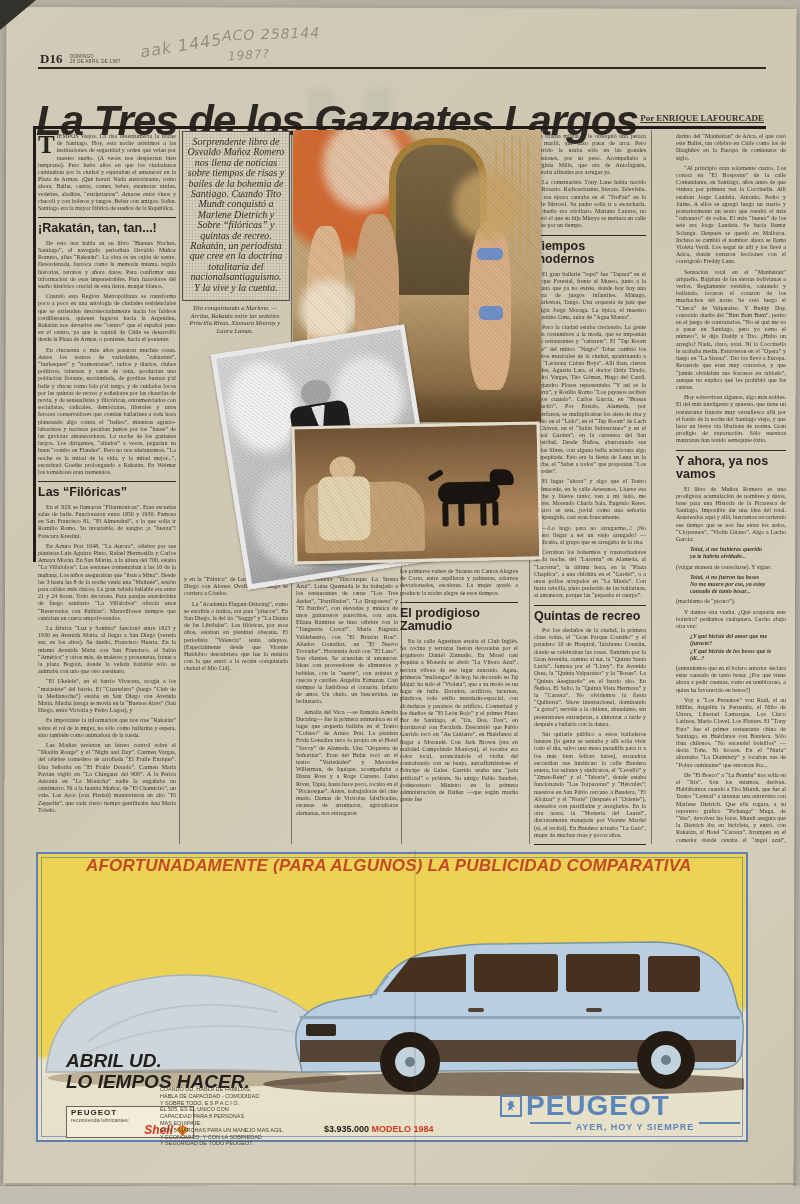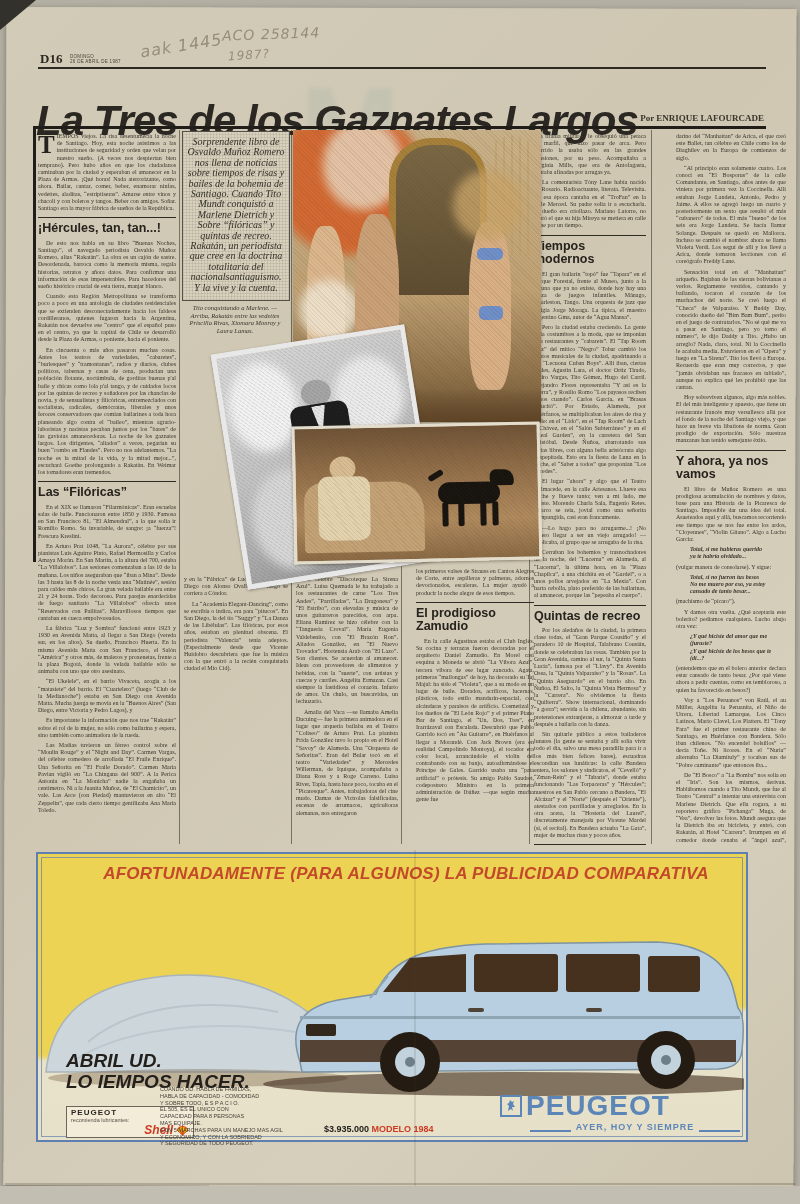--- a/index.html
+++ b/index.html
@@ -21,21 +21,21 @@
   
   .pagecode{position:absolute;left:40px;top:52px;font:bold 13px/13px "Liberation Serif",serif;color:#2c2822;}
   .dateline{position:absolute;left:70px;top:54px;font:4.5px/5px "Liberation Sans",sans-serif;
             color:#4a443a;text-transform:uppercase;letter-spacing:.3px;}
   .head-rule{position:absolute;left:38px;top:67px;width:728px;height:2px;background:#2c2822;}
   .headline{position:absolute;left:36px;top:70px;width:720px;
             font:italic 700 42px/46px "Liberation Sans",sans-serif;
             letter-spacing:-1px;color:#2b2722;}
   .ghost{position:absolute;left:300px;top:60px;font:bold 120px "Liberation Sans",sans-serif;
          color:rgba(100,150,160,.10);filter:blur(2px);pointer-events:none;}
-  .byline{position:absolute;right:36px;top:113px;font:bold 9px/10px "Liberation Serif",serif;color:#3a352c;}
+  .byline{position:absolute;right:36px;top:113px;font:bold 9px/10px "Liberation Serif",serif;color:#3a352c;text-decoration:underline;}
   
   .art-toprule{position:absolute;left:36px;top:126px;width:730px;height:3px;background:#211d18;}
   .art-leftrule{position:absolute;left:33px;top:126px;width:3px;height:436px;background:#211d18;}
   .vrule{position:absolute;width:1px;background:rgba(45,40,30,.55);}
   
   .col{position:absolute;overflow:hidden;color:#3a352c;
        font:6px/7.2px "Liberation Serif",serif;text-align:justify;}
   .col p{margin:0 0 3px;text-indent:8px;}
   .col p.noind{text-indent:0;}
   .sechead{font:bold 12.5px/13.5px "Liberation Sans",sans-serif;color:#26221d;
@@ -74,39 +74,39 @@
   .dog .leg{position:absolute;width:6px;height:24px;background:#17130f;bottom:-4px;border-radius:2px;}
   .dog .tail{position:absolute;left:4px;top:8px;width:16px;height:6px;background:#17130f;border-radius:4px;transform:rotate(-30deg);}
   .ph-bw{left:228px;top:338px;width:196px;height:238px;transform:rotate(-9deg);
       background:linear-gradient(160deg,#d8d6cf 0%,#c4c2ba 45%,#8f8d85 100%);
       border:5px solid #ece8dc;box-sizing:border-box;filter:grayscale(1);}
   
   .ad{position:absolute;left:36px;top:852px;width:712px;height:290px;box-sizing:border-box;
       border:2px solid #5d7fb2;
       background:linear-gradient(176deg,#ecd354 0%,#ecd354 60%,#e9e2ca 62%,#e7e0c8 100%);}
   .ad::before{content:"";position:absolute;inset:3px;border:1px solid rgba(93,127,178,.7);pointer-events:none;}
-  .ad-head{position:absolute;left:48px;top:10px;width:640px;
-      font:italic 700 17px/20px "Liberation Sans",sans-serif;color:#c3492a;letter-spacing:.2px;text-align:center;}
+  .ad-head{position:absolute;left:48px;top:2px;width:640px;
+      font:italic 700 17px/20px "Liberation Sans",sans-serif;color:#c3492a;letter-spacing:.2px;}
   .ad-cta{position:absolute;left:28px;top:196px;font:italic 700 19px/21px "Liberation Sans",sans-serif;color:#23201c;}
   .ad-compare{font:italic 700 21px/23px "Liberation Sans",sans-serif;color:#d4552a;}
   .shellbox{position:absolute;left:28px;top:252px;width:128px;height:32px;background:#f2ecd9;
       border:1.5px solid #6b655a;box-sizing:border-box;padding:2px 4px;}
   .shellbox .brand{font:bold 8px/8px "Liberation Sans",sans-serif;letter-spacing:1px;color:#2a2621;}
   .shellbox .sub{font:5.5px/6px "Liberation Sans",sans-serif;color:#5a5347;}
   .shellrow{display:flex;align-items:center;gap:3px;justify-content:flex-end;margin-top:1px;}
   .shellword{font:italic 700 12px/12px "Liberation Sans",sans-serif;color:#d03a20;}
   .ad-copy{position:absolute;left:122px;top:232px;width:150px;
       font:5.5px/6.8px "Liberation Sans",sans-serif;color:#45403a;text-transform:uppercase;white-space:pre-line;}
   .ad-price{position:absolute;left:286px;top:270px;font:700 9px/10px "Liberation Sans",sans-serif;color:#23201c;}
   .ad-model{color:#cc3a22;}
   .plogo{position:absolute;left:462px;top:238px;display:flex;align-items:flex-start;gap:4px;}
   .lionbox{width:22px;height:22px;border:2px solid #5d86b8;box-sizing:border-box;display:flex;
       align-items:center;justify-content:center;margin-top:3px;}
   .pword{font:700 28px/28px "Liberation Sans",sans-serif;color:#5d86b8;letter-spacing:1px;}
-  .ptag{position:absolute;left:492px;top:268px;width:210px;display:flex;align-items:flex-end;gap:5px;
+  .ptag{position:absolute;left:492px;top:268px;width:210px;display:flex;align-items:flex-start;gap:5px;
       font:700 9px/10px "Liberation Sans",sans-serif;color:#5d86b8;letter-spacing:1px;}
   .ptag::before,.ptag::after{content:"";flex:1;height:2px;background:#5d86b8;}
   .fold{position:absolute;left:414px;top:850px;width:2px;height:336px;background:rgba(70,60,40,.12);}
   .crease{position:absolute;left:5px;top:1183px;width:790px;height:2px;background:rgba(70,60,40,.25);}
 </style>
 </head>
 <body>
 
 <div class="paper"></div>
 <div class="corner-mark"></div>
@@ -128,21 +128,21 @@
 <div class="art-toprule"></div>
 <div class="art-leftrule"></div>
 <div class="vrule" style="left:179px;top:130px;height:714px;"></div>
 <div class="vrule" style="left:291px;top:130px;height:714px;"></div>
 <div class="vrule" style="left:401px;top:566px;height:278px;"></div>
 <div class="vrule" style="left:529px;top:130px;height:714px;"></div>
 <div class="vrule" style="left:651px;top:130px;height:714px;"></div>
 
 <div class="col" style="left:38px;top:133px;width:138px;height:712px;">
   <p class="noind"><span class="dropcap">T</span><span>IEMPOS viejos. La risa desentumecía la noche de Santiago. Hoy, esta noche asistimos a las instituciones de seguridad y orden que velan por nuestro sueño. (A veces nos despiertan bien temprano). Pero hubo años en que los ciudadanos caminaban por la ciudad y esperaban el amanecer en la Plaza de Armas. ¡Qué horas! Nada aterrorizante, como ahora. Bailar, cantar, comer, beber, enamorar ninfas, vedettes, aladitas, “estriptiseras”. Amarse entre vinos y chacolí y con boleros y tangos. Beber con amigos. Soñar. Santiago era la mayor fábrica de sueños de la República.</span></p>
-  <div class="sechead">¡Hércules, tan, tan...!</div>
+  <div class="sechead">¡Rakatán, tan, tan...!</div>
   <p>De esto nos habla en su libro “Buenas Noches, Santiago”, el navegado periodista Osvaldo Muñoz Romero, alias “Rakatán”. La obra es un cajón de sastre. Desordenada, barroca como la memoria misma, regala historias, retratos y añora datos. Para confirmar una información de esas impenetrables. Para hacedores del sueño histórico crucial de esta tierra, manjar blanco.</p>
   <p>Cuando esta Región Metropolitana se transforma poco a poco en una antología de ciudades residenciales que se extienden desconectadamente hacia los faldeos cordilleranos, quienes fugaron hacia la Argentina, Rakatán nos devuelve ese “centro” que el español puso en el centro, ya que la capital de Chile se desarrolló desde la Plaza de Armas, o poniente, hacia el poniente.</p>
   <p>En cincuenta o más años pasaron muchas cosas. Antes los teatros de variedades, “cabaretes”, “burlesques” y “tramontanas”, radios y diarios, clubes políticos, tabernas y casas de cena, producían una población flotante, noctámbula, de gorditas buenas p'al baile y chicas como lola p'al tango, y de cuidados locos por las quintas de recreo y soñadores por las chanclas de novia, y de sensualistas y filicóricas, entremezclados con socialistas, radicales, demócratas, liberales y unos feroces conservadores que comían bailarines a toda hora planeando algo contra el “baileo”, mientras agrario-laboristas y nacistas pecaban juntos por los “bares” de las gaviotas amanecedoras. La noche de los gaznates largos. Los dirigentes, “aliados” a veces, pegarían su buen “combo en Flandes”. Pero no nos adelantemos. “La noche es la mitad de la vida, y la mitad mejor...”, escuchará Goethe prolongando a Rakatán. En Weimar los tomadores eran tremendos.</p>
   <div class="sechead">Las “Filóricas”</div>
   <p>En el XIX se llamaron “Filarmónicas”. Eran escuelas salas de baile. Funcionaron entre 1850 y 1930. Famosa en San Francisco 81, “El Almendral”, a la que solía ir Romilio Romo. Su invariable, de sangre: ¡a “fuerza”! Frescura Kreslini.</p>
   <p>En Arturo Prat 1048, “La Aurora”, célebre por sus pianistas Luis Aguirre Pinto, Rafael Hermosilla y Carlos Amaya Morán. En San Martín, a la altura del 700, estaba “La Villalobos”. Las sesiones comenzaban a las 10 de la mañana. Los niños aseguraban que “iban a Mina”. Desde las 3 hasta las 8 de la noche venía una “Matinée”, sesión para caldeo más chicos. La gran velada bailable era entre 21 y 24 horas. Todo decoroso. Para parejas enardecidas de fuego sanitario “La Villalobos” ofrecía unos “Reservados con Pailitas”. Maravillosos tiempos que cantaban en cueca empolvoreados.</p>
   <p>La fábrica “Luz y Sombra” funcionó entre 1923 y 1930 en Avenida Matta, al llegar a San Diego (vereda sur, en los altos). Su dueño, Francisco Huerta. En la misma Avenida Matta con San Francisco, el Salón “América” y otros más, de maleros y proxenetas, frente a la plaza Bogotá, donde la velada bailable sólo se animaba con uno que otro asesinato.</p>
   <p>“El Ukelele”, en el barrio Vivaceta, acogía a los “matasiete” del barrio. El “Cuartelero” (luego “Club de la Medianoche”) estaba en San Diego con Avenida Matta. Mucha juerga se movía en la “Buenos Aires” (San Diego, entre Victoria y Pedro Lagos), y</p>
   <p>Es importante la información que nos trae “Rakatán” sobre el rol de la mujer, no sólo como bailarina y espera, sino también como animadora de la rueda.</p>
   <p>Las Madias tuvieron un férreo control sobre el “Moulin Rouge” y el “Night and Day”. Carmen Vargas, del célebre comedero de arrollada “El Fraile Enrique”. Una Señorita en “El Fraile Dorado”. Carmen María Pavian vigiló en “La Chingana del 900”. A la Perica Antonia en “La Monicha” nadie la engañaba un centímetro. Ni a la Juanita Muñoz, de “El Chamicito”, un vale. Las Arce (con Piedad) mantuvieron en alto “El Zeppelín”, que cada cierto tiempo gentilizaba Ana María Toledo.</p>
@@ -153,21 +153,21 @@
 <div class="col" style="left:184px;top:576px;width:104px;height:268px;">
   <p class="noind">y en la “Fábrica” de Lucho Escobar (San Diego con Alonso Ovalle) que luego se corriera a Cóndor.</p>
   <p>La “Academia Elegant-Dancing”, como se escribía o indica, era para “pitucos”. En San Diego, la del tío “Suggy” y “La Danza de las Libélulas”. Las filóricas, por esos años, estaban en plenitud obscena. El periodista “Valencia” tenía adeptos. (Especialmente desde que Vicente Huidobro descubriera que fue la música con la que entró a la recién conquistada ciudad el Mío Cid).</p>
 </div>
 
 <div class="col" style="left:296px;top:576px;width:102px;height:268px;">
   <p class="noind">en la célebre “Discoteque La Sirena Azul”. Luisa Quemada le ha trabajado a los restaurantes de carne “Los Tres Andes”, “Parrilladas”, “La Dragonesa” y “El Estribo”, con elevadas y música de unos guitarreros parecidos, con arpa. Eliana Ramírez se hizo célebre con la “Tanguería Croval”. María Eugenia Valdebenito, con “El Brazón Ron”. Aliados González, en “El Nuevo Trovador”. Hortensia Arab con “El Lazo”. Son clientes. Se acuerdan al amanecer. Ideas con proveedores de alimentos y bebidas, con la “suerte”, con artistas y cuecas y carriles. Angelita Ermazan. Casi siempre la fastidiosa el corazón. Infarto de amor. Un chulo, un buscavidas, un lechuzario.</p>
   <p>Amalia del Vaca —se llamaba Amelia Ducuing— fue la primera animadora en el lugar que arquería bailaba en el Teatro “Coliseo” de Arturo Prat. La pianista Frida González tuvo lo propio en el Hotel “Savoy” de Alameda. Una “Orquesta de Señoritas”. Eran del Bular tocó en el teatro “Variedades” y Mercedes Willerman, de Iquique, acompañaba a Diana Ross y a Roge Carreno. Luisa River, Tapia, hasta hace poco, tocaba en el “Picaresque”. Antes, trabajadoras del cine mudo. Damas de Victrolas falsificadas, escenas de arrumacos, agricultoras alemanas, nos entregaron</p>
 </div>
 
-<div class="col" style="left:416px;top:568px;width:118px;height:276px;">
+<div class="col" style="left:400px;top:568px;width:118px;height:276px;">
   <p class="noind">los primeros valses de Strauss en Cantos Alegres de Corte, entre aspilleras y palmeras, adornos devocionados, escaleras. La mujer ayudó a producir la noche alegre de esos tiempos.</p>
   <div class="sechead">El prodigioso Zamudio</div>
   <p>En la calle Agustinas estaba el Club Inglés. Su cocina y terrazas fueron decoradas por el arquitecto Daniel Zamudio. En Morel casi esquina a Moneda se abrió “La Víbora Azul”, tercera víbora de ese lugar zancudo. Agata, primeras “mailongas” de hoy, ha decorado su Taj Majal: ha sido el “Violeta”, que a su modo es un lugar de baile. Dorados, acrílicos, lucernas, plásticos, todo estilo mandarín-espacial, con alcándaras y paraísos de artificio. Cosmetizal y los dueños de “El León Rojo” y el primer Piano Bar de Santiago, el “Un, Dos, Tres”, en Irarrázaval con Escalada. Descubrió que Pablo Garrido tocó en “Au Guitarre”, en Huérfanos al llegar a Morandé. Con Jack Brown (era en realidad Campolindo Montoya), el tocador era color local, arrancándole el violín del contrabando con su banjo, autoafirmándose el Príncipe de Gales. Garrido usaba una “pata artificial” o prótesis. Su amigo Pablo Saudret, codepostrero Ministro en la primera administración de Ibáñez —que según mucha gente fue</p>
 </div>
 
 <div class="col" style="left:534px;top:133px;width:112px;height:712px;">
   <p class="noind">una tiranía militar— le obsequió una petaca de marfil, que hizo pasar de arca. Pero Garrido la usaba sólo en las grandes ocasiones, por su peso. Acompañaba a Virginia Mills, que era de Antofagasta, cantaba afinadas por arrugas ya.</p>
   <p>La comentarista Tóny Lane había nacido en Rosario. Radioactuante, literata. Televisita. En esa época cantaba en el “TroFan” en la calle Merced. Su padre solía ir a escucharla. El dueño era criollazo. Mariano Latorre, no obstó el que su hija Mireya se metiera en calle Lane por un tiempo.</p>
   <div class="sechead">Tiempos modernos</div>
   <p>El gran bailarín “topó” fue “Tapara” en el Parque Forestal, frente al Museo, junto a la laguna que ya no existe, donde hoy hay una plaza de juegos infantiles. Mánago, Charleston, Tango. Una orquesta de jazz que dirigía Jorge Moraga. La típica, el maestro argentino Gma, autor de “Agua Mansa”.</p>

